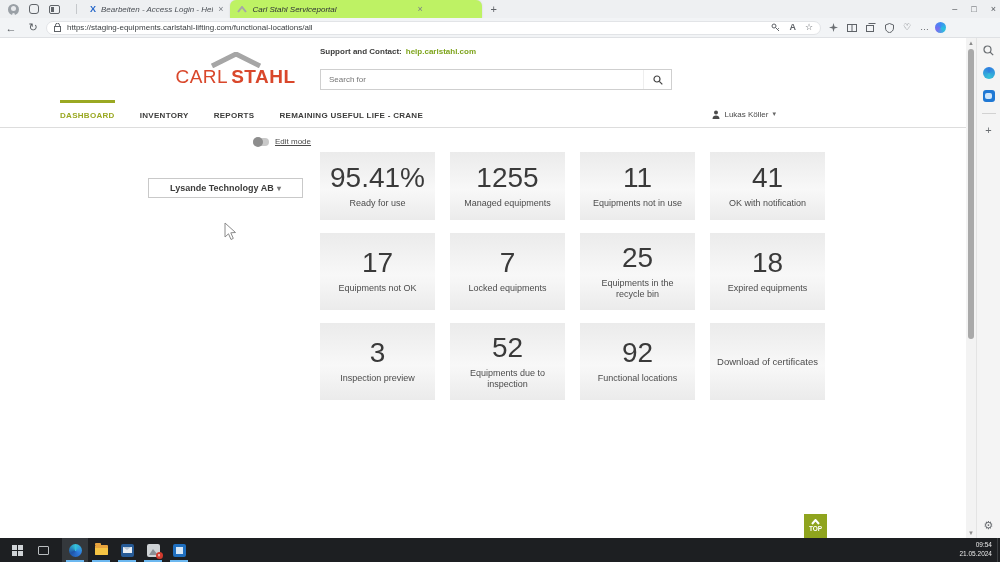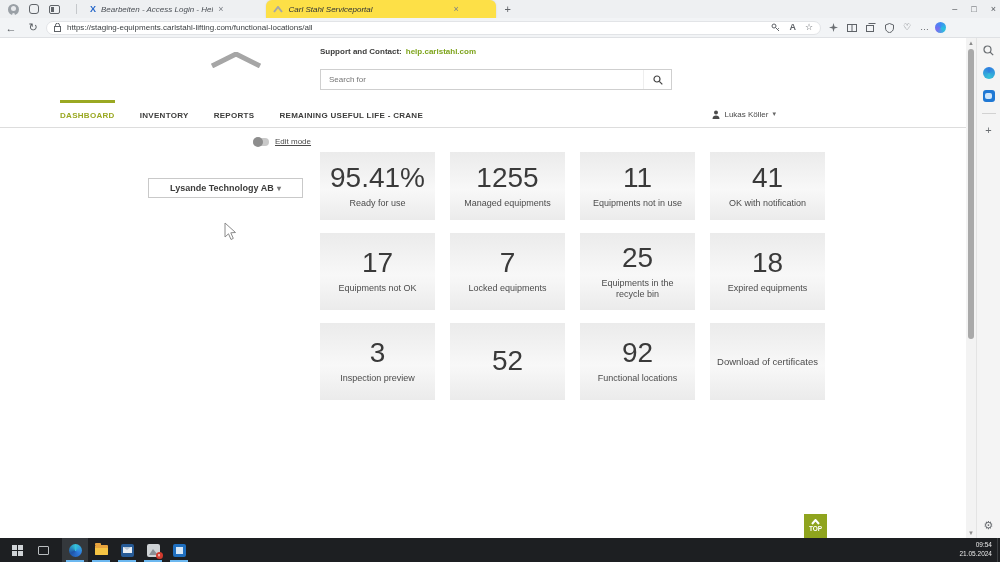--- a/index.html
+++ b/index.html
@@ -12,21 +12,21 @@
   .tb-left { display:flex; align-items:center; gap:10px; padding-left:8px; }
   .avatar { width:11px; height:11px; border-radius:50%; background:#9aa0a6; overflow:hidden; position:relative; }
   .avatar:after { content:""; position:absolute; left:3px; top:2px; width:5px; height:5px; border-radius:50%; background:#e8eaed; box-shadow:0 6px 0 -1px #e8eaed; }
   .ws-icon { width:10px; height:10px; border:1px solid #5f6368; border-radius:3px; }
   .vt-icon { width:11px; height:9px; border:1px solid #5f6368; border-radius:2px; position:relative; }
   .vt-icon:after { content:""; position:absolute; left:1px; top:1px; bottom:1px; width:3px; background:#5f6368; }
   .tb-sep { width:1px; height:10px; background:#c5c8cb; margin:0 6px; }
   .tab { display:flex; align-items:center; gap:5px; height:18px; padding:0 7px; font-size:8px; color:#4a4f55; }
   .tab .title { max-width:160px; white-space:nowrap; overflow:hidden; text-overflow:ellipsis;font-style:italic; }
   .tab .tclose { color:#7a7f85; font-size:9px; cursor:default; }
-  .tab.active { background:#fde047; border-radius:6px 6px 0 0; width:230px; color:#2d3136; box-shadow:0 0 2px rgba(0,0,0,.12);margin-left:36px; }
+  .tab.active { background:#bef264; border-radius:6px 6px 0 0; width:252px; color:#2d3136; box-shadow:0 0 2px rgba(0,0,0,.12); }
   .fav-x { color:#2667c9; font-weight:bold; font-size:9px; line-height:1; }
   .newtab { font-size:11px; color:#5f6368; margin-left:8px; }
   .winctl { position:absolute; right:4px; top:0; height:18px; display:flex; align-items:center; gap:14px; font-size:9px; color:#55595e; }
 
   
   .toolbar { left:0; top:18px; width:1000px; height:20px; background:#f2f4f6; border-bottom:1px solid #dfe1e4; display:flex; align-items:center; }
   .nav-glyph { font-size:11px; color:#55595e; width:22px; text-align:center; }
   .addr { height:14px; width:775px; margin-left:2px; background:#fff; border:1px solid #e2e4e7; border-radius:8px; display:flex; align-items:center; padding:0 7px; gap:6px; }
   .addr .url { font-size:8px; color:#3c4043; flex:1; white-space:nowrap; overflow:hidden; }
   .addr-icons { display:flex; gap:9px; align-items:center; }
@@ -186,20 +186,23 @@
 <div class="abs page">
 
   <div class="support-line">
     <span>Support and Contact:</span><a class="support-link" href="#" style="text-decoration:none">help.carlstahl.com</a>
   </div>
 
   <div class="logo">
     <svg class="logo-roof" width="56" height="16" viewBox="0 0 56 16">
         <polyline points="4,14 28,2 52,14" fill="none" stroke="#a6a6a6" stroke-width="5"></polyline>
       </svg>
+    <div class="logo-text">
+      <span class="l1">CARL</span><span class="l2">STAHL</span>
+    </div>
   </div>
 
   <div class="searchbox">
     <input type="text" placeholder="Search for" style="">
     <div class="search-btn">
       <svg width="10" height="10" viewBox="0 0 10 10">
           <circle cx="4" cy="4" r="3" fill="none" stroke="#444" stroke-width="1.2"></circle>
           <line x1="6.3" y1="6.3" x2="9.3" y2="9.3" stroke="#444" stroke-width="1.2"></line>
         </svg>
     </div>
@@ -262,20 +265,21 @@
     <div class="card">
       <div class="card-value">18</div>
       <div class="card-label">Expired equipments</div>
     </div>
     <div class="card">
       <div class="card-value">3</div>
       <div class="card-label">Inspection preview</div>
     </div>
     <div class="card">
       <div class="card-value">52</div>
+      <div class="card-label">Equipments due to inspection</div>
     </div>
     <div class="card">
       <div class="card-value">92</div>
       <div class="card-label">Functional locations</div>
     </div>
     <div class="card download">
       <div class="card-label">Download of certificates</div>
     </div>
   </div>
 

